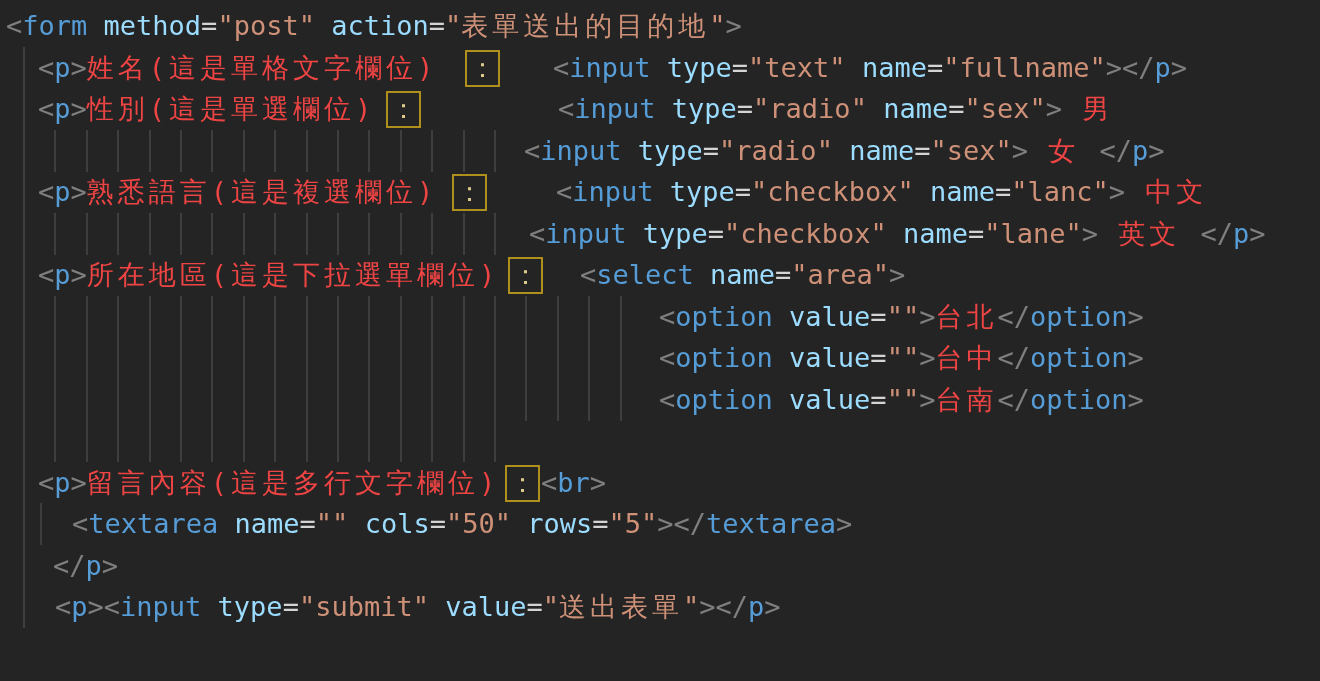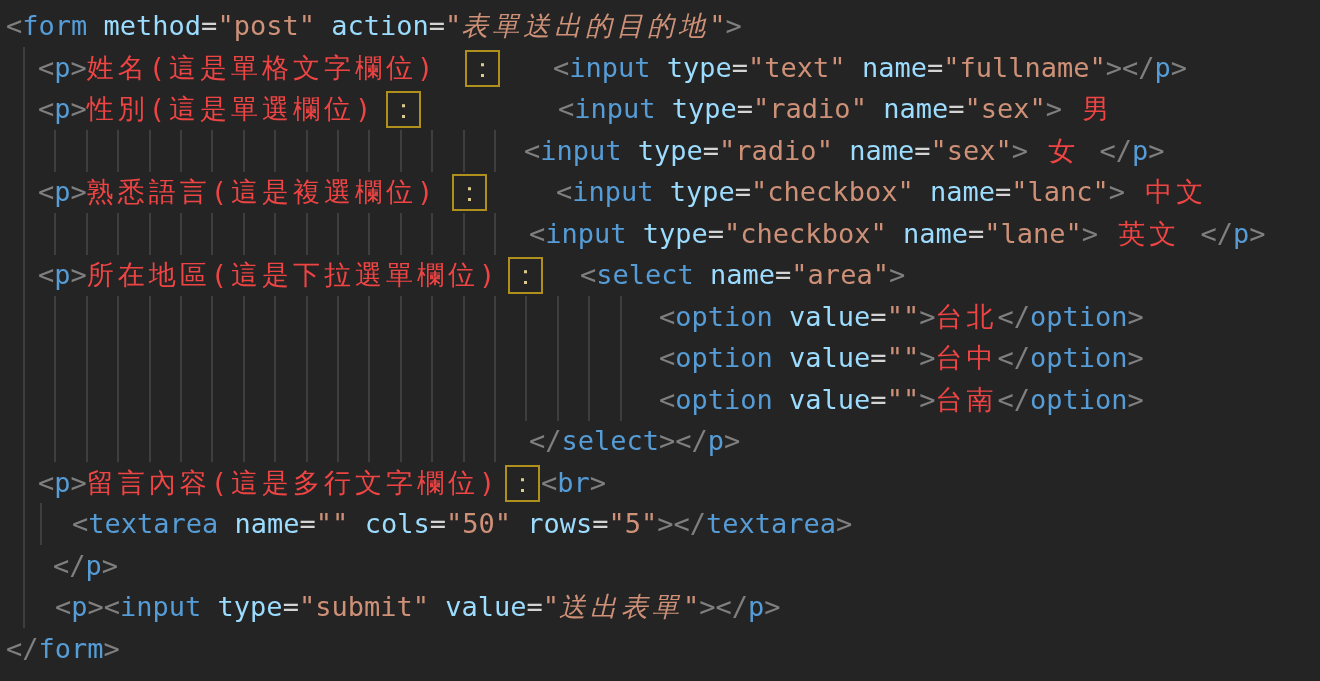--- a/index.html
+++ b/index.html
@@ -21,21 +21,21 @@
   .guides{
     position:absolute;top:0;height:42px;
     background:repeating-linear-gradient(to right,#3e3e3e 0 2px,transparent 2px 31.4px);
   }
   .tall-guide{position:absolute;width:2px;background:#3e3e3e;}
   .tk-punct{color:#7f7f7f;}
   .tk-tag{color:#569cd6;}
   .tk-attr{color:#9cdcfe;}
   .tk-eq{color:#d4d4d4;}
   .tk-str{color:#ce9178;}
-  .tk-strc{color:#ce9178;letter-spacing:4px;font-style:italic;}
+  .tk-strc{color:#ce9178;letter-spacing:4px;}
   .tk-txt{color:#d4d4d4;}
   .tk-txtc{color:#ef4444;letter-spacing:4px;}
   .tk-uni{
     display:inline-block;box-sizing:border-box;
     width:35px;height:37px;line-height:32px;
     margin-top:3px;vertical-align:top;text-align:center;
     border:2px solid #b0901c;color:#dcc98c;
   }
 </style>
 </head>
@@ -46,19 +46,18 @@
     <div class="line" style="top: 5px;"><span class="seg" style="left: 6px;"><span class="tk-punct">&lt;</span><span class="tk-tag">form</span><span class="tk-txt"> </span><span class="tk-attr">method</span><span class="tk-eq">=</span><span class="tk-str">"post"</span><span class="tk-txt"> </span><span class="tk-attr">action</span><span class="tk-eq">=</span><span class="tk-str">"</span><span class="tk-strc">表單送出的目的地</span><span class="tk-str">"</span><span class="tk-punct">&gt;</span></span></div>
     <div class="line" style="top: 46.5px;"><span class="seg" style="left: 38px;"><span class="tk-punct">&lt;</span><span class="tk-tag">p</span><span class="tk-punct">&gt;</span><span class="tk-txtc">姓名(這是單格文字欄位)</span></span><span class="seg" style="left: 465px;"><span class="tk-uni">：</span></span><span class="seg" style="left: 553px;"><span class="tk-punct">&lt;</span><span class="tk-tag">input</span><span class="tk-attr"> type</span><span class="tk-eq">=</span><span class="tk-str">"text"</span><span class="tk-attr"> name</span><span class="tk-eq">=</span><span class="tk-str">"fullname"</span><span class="tk-punct">&gt;</span><span class="tk-punct">&lt;/</span><span class="tk-tag">p</span><span class="tk-punct">&gt;</span></span></div>
     <div class="line" style="top: 88px;"><span class="seg" style="left: 38px;"><span class="tk-punct">&lt;</span><span class="tk-tag">p</span><span class="tk-punct">&gt;</span><span class="tk-txtc">性別(這是單選欄位)</span></span><span class="seg" style="left: 386px;"><span class="tk-uni">：</span></span><span class="seg" style="left: 558px;"><span class="tk-punct">&lt;</span><span class="tk-tag">input</span><span class="tk-attr"> type</span><span class="tk-eq">=</span><span class="tk-str">"radio"</span><span class="tk-attr"> name</span><span class="tk-eq">=</span><span class="tk-str">"sex"</span><span class="tk-punct">&gt;</span><span class="tk-txtc"> 男</span></span></div>
     <div class="line" style="top: 129.5px;"><div class="guides" style="left: 23px; width: 473px;"></div><span class="seg" style="left: 524px;"><span class="tk-punct">&lt;</span><span class="tk-tag">input</span><span class="tk-attr"> type</span><span class="tk-eq">=</span><span class="tk-str">"radio"</span><span class="tk-attr"> name</span><span class="tk-eq">=</span><span class="tk-str">"sex"</span><span class="tk-punct">&gt;</span><span class="tk-txtc"> 女 </span><span class="tk-punct">&lt;/</span><span class="tk-tag">p</span><span class="tk-punct">&gt;</span></span></div>
     <div class="line" style="top: 171px;"><span class="seg" style="left: 38px;"><span class="tk-punct">&lt;</span><span class="tk-tag">p</span><span class="tk-punct">&gt;</span><span class="tk-txtc">熟悉語言(這是複選欄位)</span></span><span class="seg" style="left: 452px;"><span class="tk-uni">：</span></span><span class="seg" style="left: 556px;"><span class="tk-punct">&lt;</span><span class="tk-tag">input</span><span class="tk-attr"> type</span><span class="tk-eq">=</span><span class="tk-str">"checkbox"</span><span class="tk-attr"> name</span><span class="tk-eq">=</span><span class="tk-str">"lanc"</span><span class="tk-punct">&gt;</span><span class="tk-txtc"> 中文</span></span></div>
     <div class="line" style="top: 212.5px;"><div class="guides" style="left: 23px; width: 473px;"></div><span class="seg" style="left: 529px;"><span class="tk-punct">&lt;</span><span class="tk-tag">input</span><span class="tk-attr"> type</span><span class="tk-eq">=</span><span class="tk-str">"checkbox"</span><span class="tk-attr"> name</span><span class="tk-eq">=</span><span class="tk-str">"lane"</span><span class="tk-punct">&gt;</span><span class="tk-txtc"> 英文 </span><span class="tk-punct">&lt;/</span><span class="tk-tag">p</span><span class="tk-punct">&gt;</span></span></div>
     <div class="line" style="top: 254px;"><span class="seg" style="left: 38px;"><span class="tk-punct">&lt;</span><span class="tk-tag">p</span><span class="tk-punct">&gt;</span><span class="tk-txtc">所在地區(這是下拉選單欄位)</span></span><span class="seg" style="left: 508px;"><span class="tk-uni">：</span></span><span class="seg" style="left: 580px;"><span class="tk-punct">&lt;</span><span class="tk-tag">select</span><span class="tk-attr"> name</span><span class="tk-eq">=</span><span class="tk-str">"area"</span><span class="tk-punct">&gt;</span></span></div>
     <div class="line" style="top: 295.5px;"><div class="guides" style="left: 23px; width: 599px;"></div><span class="seg" style="left: 659px;"><span class="tk-punct">&lt;</span><span class="tk-tag">option</span><span class="tk-attr"> value</span><span class="tk-eq">=</span><span class="tk-str">""</span><span class="tk-punct">&gt;</span><span class="tk-txtc">台北</span><span class="tk-punct">&lt;/</span><span class="tk-tag">option</span><span class="tk-punct">&gt;</span></span></div>
     <div class="line" style="top: 337px;"><div class="guides" style="left: 23px; width: 599px;"></div><span class="seg" style="left: 659px;"><span class="tk-punct">&lt;</span><span class="tk-tag">option</span><span class="tk-attr"> value</span><span class="tk-eq">=</span><span class="tk-str">""</span><span class="tk-punct">&gt;</span><span class="tk-txtc">台中</span><span class="tk-punct">&lt;/</span><span class="tk-tag">option</span><span class="tk-punct">&gt;</span></span></div>
     <div class="line" style="top: 378.5px;"><div class="guides" style="left: 23px; width: 599px;"></div><span class="seg" style="left: 659px;"><span class="tk-punct">&lt;</span><span class="tk-tag">option</span><span class="tk-attr"> value</span><span class="tk-eq">=</span><span class="tk-str">""</span><span class="tk-punct">&gt;</span><span class="tk-txtc">台南</span><span class="tk-punct">&lt;/</span><span class="tk-tag">option</span><span class="tk-punct">&gt;</span></span></div>
-    <div class="line" style="top: 420px;"><div class="guides" style="left: 23px; width: 473px;"></div><span class="seg" style="left: 529px;"><span class="tk-punct">&lt;/</span><span class="tk-tag">select</span><span class="tk-punct">&gt;</span><span class="tk-punct">&lt;/</span><span class="tk-tag">p</span><span class="tk-punct">&gt;</span></span></div>
+    <div class="line" style="top: 420px;"><div class="guides" style="left: 23px; width: 473px;"></div></div>
     <div class="line" style="top: 461.5px;"><span class="seg" style="left: 38px;"><span class="tk-punct">&lt;</span><span class="tk-tag">p</span><span class="tk-punct">&gt;</span><span class="tk-txtc">留言內容(這是多行文字欄位)</span></span><span class="seg" style="left: 505px;"><span class="tk-uni">：</span></span><span class="seg" style="left: 541px;"><span class="tk-punct">&lt;</span><span class="tk-tag">br</span><span class="tk-punct">&gt;</span></span></div>
     <div class="line" style="top: 503px;"><div class="guides" style="left: 40px; width: 2px;"></div><span class="seg" style="left: 72px;"><span class="tk-punct">&lt;</span><span class="tk-tag">textarea</span><span class="tk-attr"> name</span><span class="tk-eq">=</span><span class="tk-str">""</span><span class="tk-attr"> cols</span><span class="tk-eq">=</span><span class="tk-str">"50"</span><span class="tk-attr"> rows</span><span class="tk-eq">=</span><span class="tk-str">"5"</span><span class="tk-punct">&gt;</span><span class="tk-punct">&lt;/</span><span class="tk-tag">textarea</span><span class="tk-punct">&gt;</span></span></div>
     <div class="line" style="top: 544.5px;"><span class="seg" style="left: 53px;"><span class="tk-punct">&lt;/</span><span class="tk-tag">p</span><span class="tk-punct">&gt;</span></span></div>
     <div class="line" style="top: 586px;"><span class="seg" style="left: 55px;"><span class="tk-punct">&lt;</span><span class="tk-tag">p</span><span class="tk-punct">&gt;</span><span class="tk-punct">&lt;</span><span class="tk-tag">input</span><span class="tk-attr"> type</span><span class="tk-eq">=</span><span class="tk-str">"submit"</span><span class="tk-attr"> value</span><span class="tk-eq">=</span><span class="tk-str">"</span><span class="tk-strc">送出表單</span><span class="tk-str">"</span><span class="tk-punct">&gt;</span><span class="tk-punct">&lt;/</span><span class="tk-tag">p</span><span class="tk-punct">&gt;</span></span></div>
-    <div class="line" style="top: 627.5px;"><span class="seg" style="left: 6px;"><span class="tk-punct">&lt;/</span><span class="tk-tag">form</span><span class="tk-punct">&gt;</span></span></div>
   </div>
 
 </body></html>

